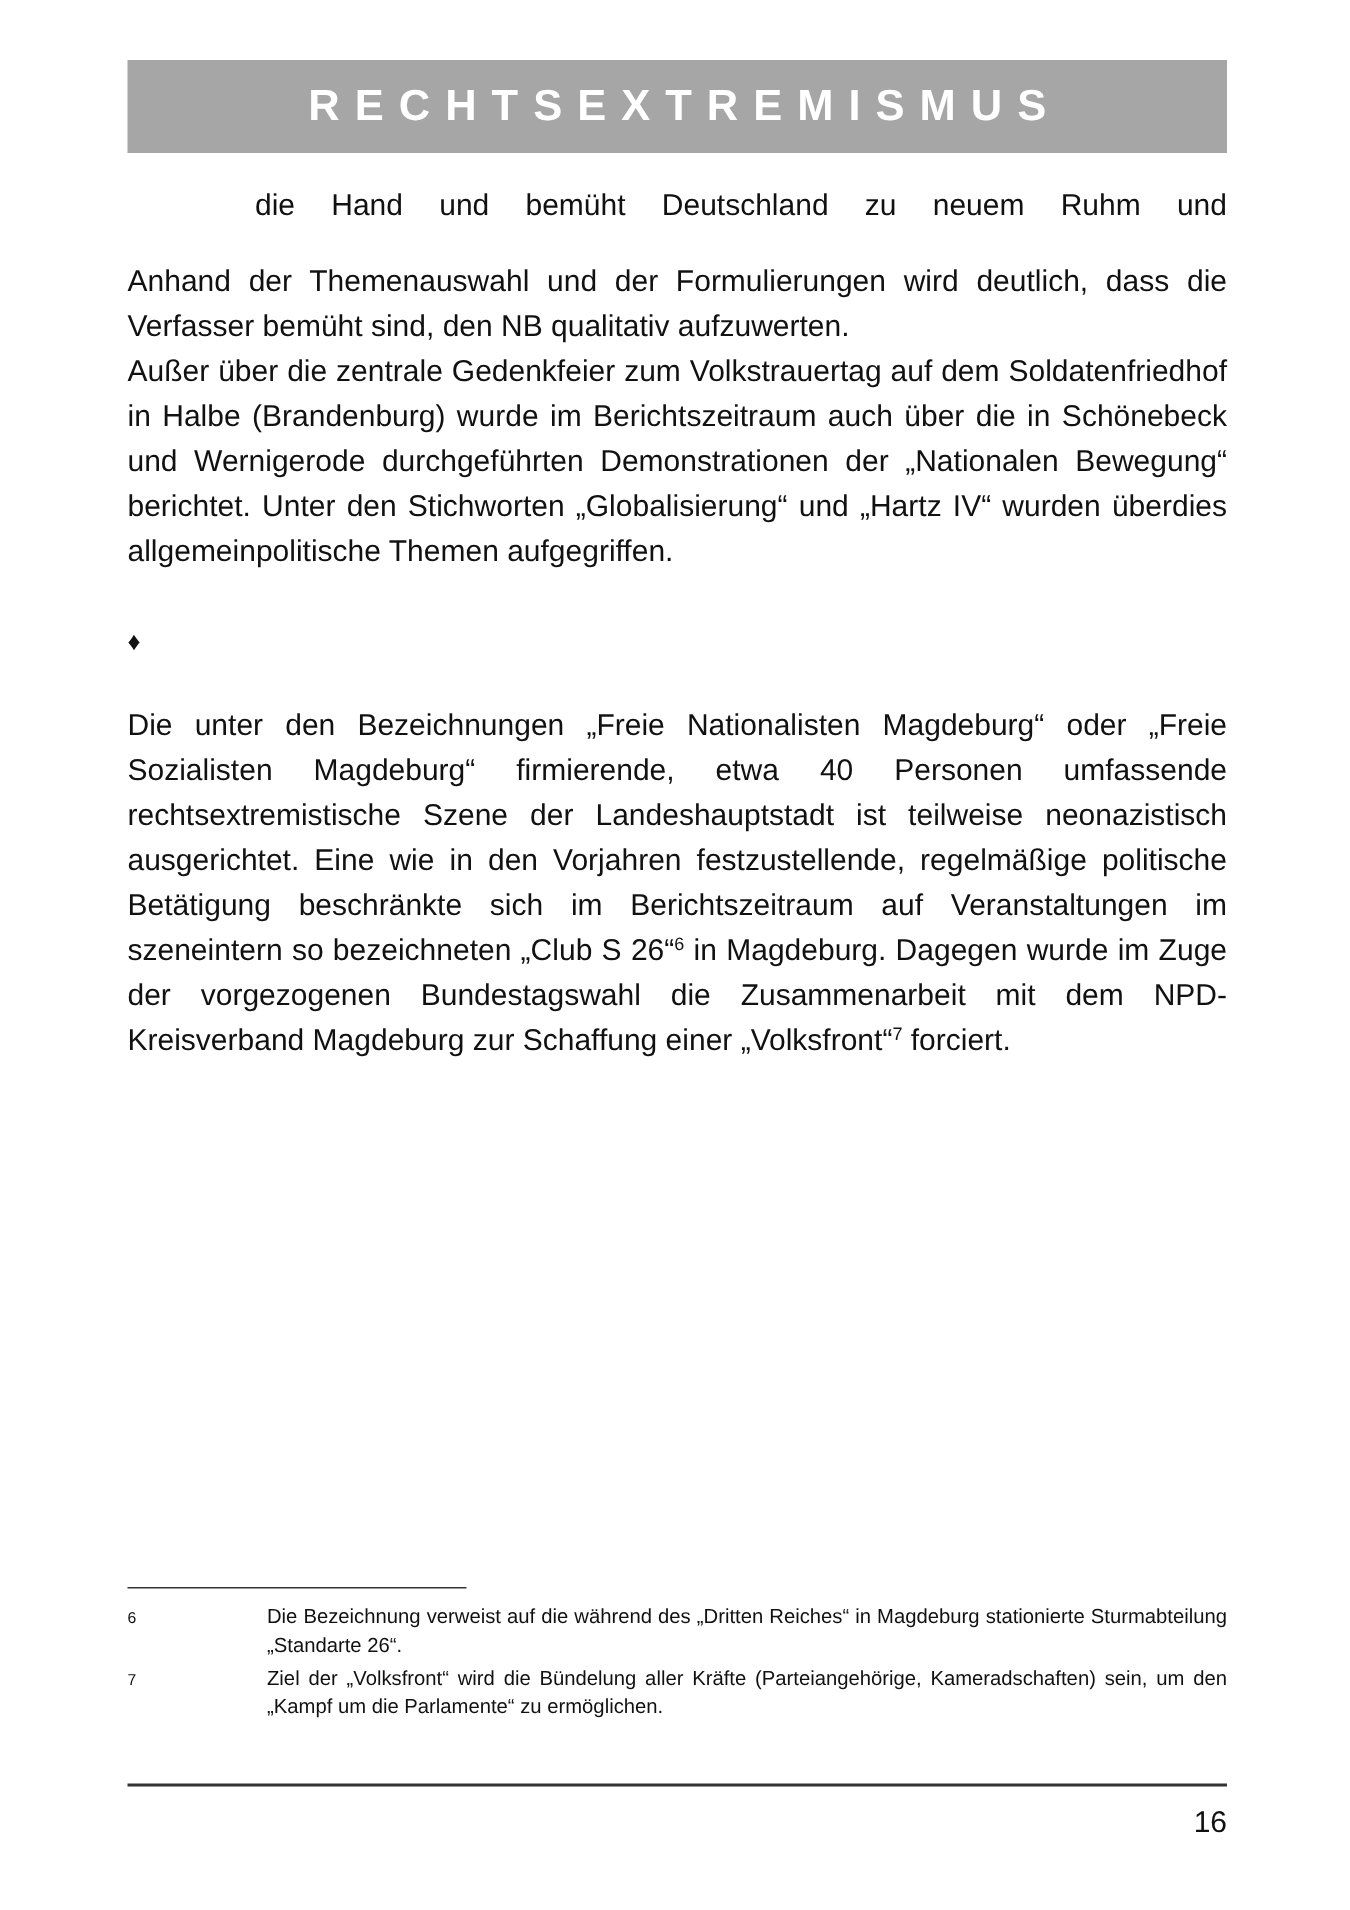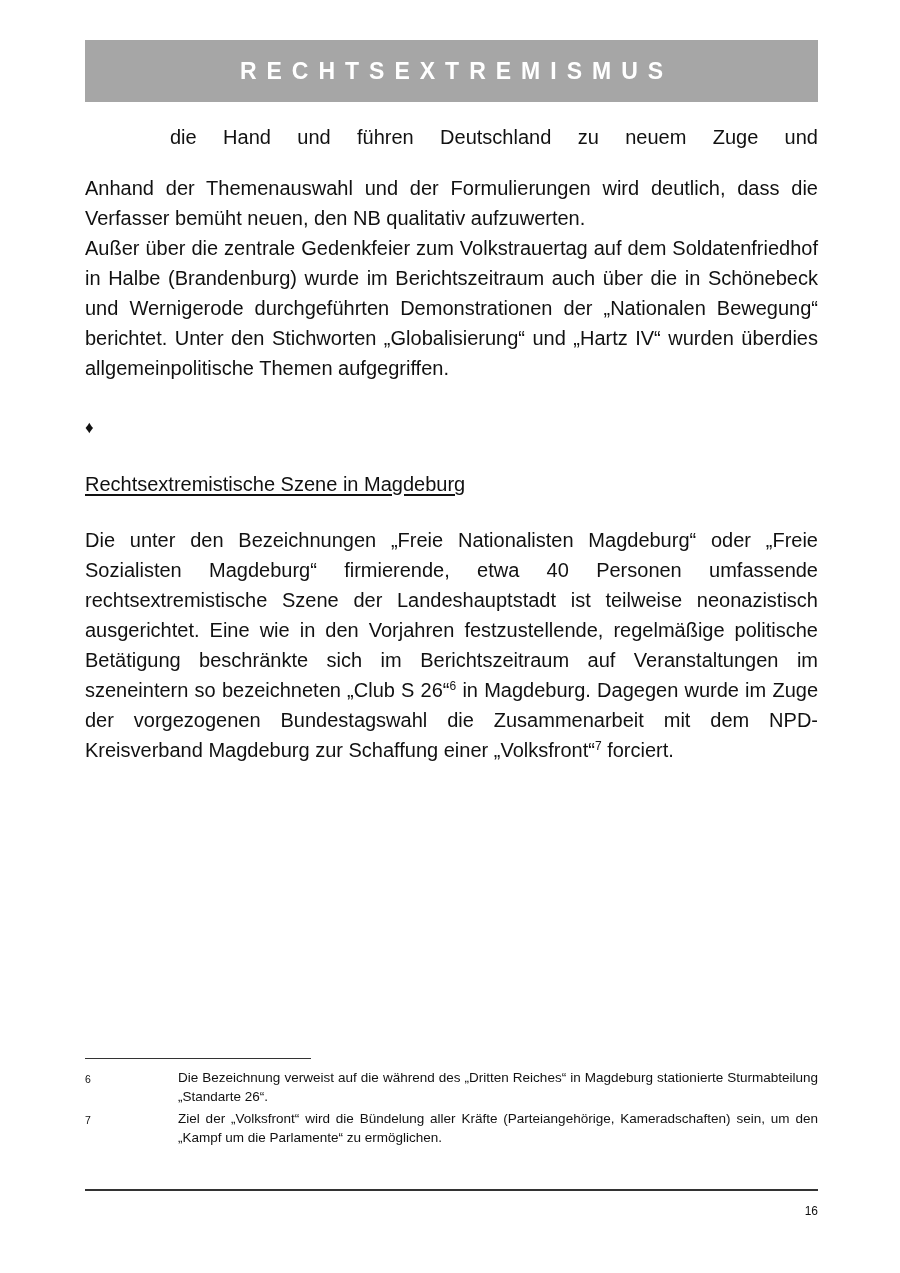--- a/index.html
+++ b/index.html
@@ -13,21 +13,21 @@
   .page { position: relative; width: 900px; height: 1273px; overflow: hidden; background: #ffffff; }
 
   .banner {
     margin: 40px 82px 0 85px;
     width: 733px; height: 62px;
     background: #a6a6a6;
     display: flex; align-items: center; justify-content: center;
   }
   .banner-title {
     color: #ffffff;
-    font-size: 23px;
+    font-size: 29px;
     font-weight: bold;
     letter-spacing: 10px;
     padding-left: 10px; 
   }
 
   .content {
     margin: 0 82px 0 85px;
     width: 733px;
     font-size: 20px;
     line-height: 30px;
@@ -62,46 +62,45 @@
     vertical-align: 7px;
   }
 
   .footnotes { position: absolute; left: 85px; top: 1058px; width: 733px; }
   .fn-rule { width: 226px; height: 0; border-top: 1.5px solid #333333; margin-bottom: 10px; }
   .footnote { display: flex; font-size: 13.5px; line-height: 18.5px; margin-top: 4px; }
   .fn-num { width: 45px; flex-shrink: 0; font-size: 10.5px; padding-top: 1px; }
   .fn-text { flex: 1; text-align: justify; margin-left: 48px; }
 
   .bottom-rule { position: absolute; left: 85px; top: 1189px; width: 733px; border-top: 2px solid #333333; }
-  .page-number { position: absolute; top: 1204px; right: 82px; font-size: 12px; }
+  .page-number { position: absolute; top: 1204px; right: 82px; font-size: 20px; }
 </style>
 </head>
 <body>
 
 <div class="page">
 
   <div class="banner" style="background: rgb(166, 166, 166);">
     <span class="banner-title">RECHTSEXTREMISMUS</span>
   </div>
 
   <div class="content">
 
     <div class="quote">
-      <div class="quote-line1">die Hand und führen Deutschland zu neuem Zuge und</div>
+      <div class="quote-line1">die Hand und bemüht Deutschland zu neuem Ruhm und</div>
     </div>
 
-    <p class="body-text mt-sm">Anhand der Themenauswahl und der Formulierungen wird deutlich, dass die Verfasser bemüht neuen, den NB qualitativ aufzuwerten.</p>
+    <p class="body-text mt-sm">Anhand der Themenauswahl und der Formulierungen wird deutlich, dass die Verfasser bemüht sind, den NB qualitativ aufzuwerten.</p>
     <p class="body-text">Außer über die zentrale Gedenkfeier zum Volkstrauertag auf dem Soldatenfriedhof in Halbe (Brandenburg) wurde im Berichtszeitraum auch über die in Schönebeck und Wernigerode durchgeführten Demonstrationen der „Nationalen Bewegung“ berichtet. Unter den Stichworten „Globalisierung“ und „Hartz IV“ wurden überdies allgemeinpolitische Themen aufgegriffen.</p>
 
 
     <div class="section-heading">
       <span class="bullet">♦</span>
     </div>
 
-    <p class="subheading">Rechtsextremistische Szene in Magdeburg</p>
 
     <p class="body-text mt"><span>Die unter den Bezeichnungen „Freie Nationalisten Magdeburg“ oder „Freie Sozialisten Magdeburg“ firmierende, etwa 40 Personen umfassende rechtsextremistische Szene der Landeshauptstadt ist teilweise neonazistisch ausgerichtet. Eine wie in den Vorjahren festzustellende, regelmäßige politische Betätigung beschränkte sich im Berichtszeitraum auf Veranstaltungen im szeneintern so bezeichneten „Club S 26“</span><sup class="fn-ref">6</sup><span> in Magdeburg. Dagegen wurde im Zuge der vorgezogenen Bundestagswahl die Zusammenarbeit mit dem NPD-Kreisverband Magdeburg zur Schaffung einer „Volksfront“</span><sup class="fn-ref">7</sup><span> forciert.</span></p>
 
 
   </div>
 
   <div class="footnotes">
     <div class="fn-rule"></div>
     <div class="footnote">
       <span class="fn-num">6</span>

